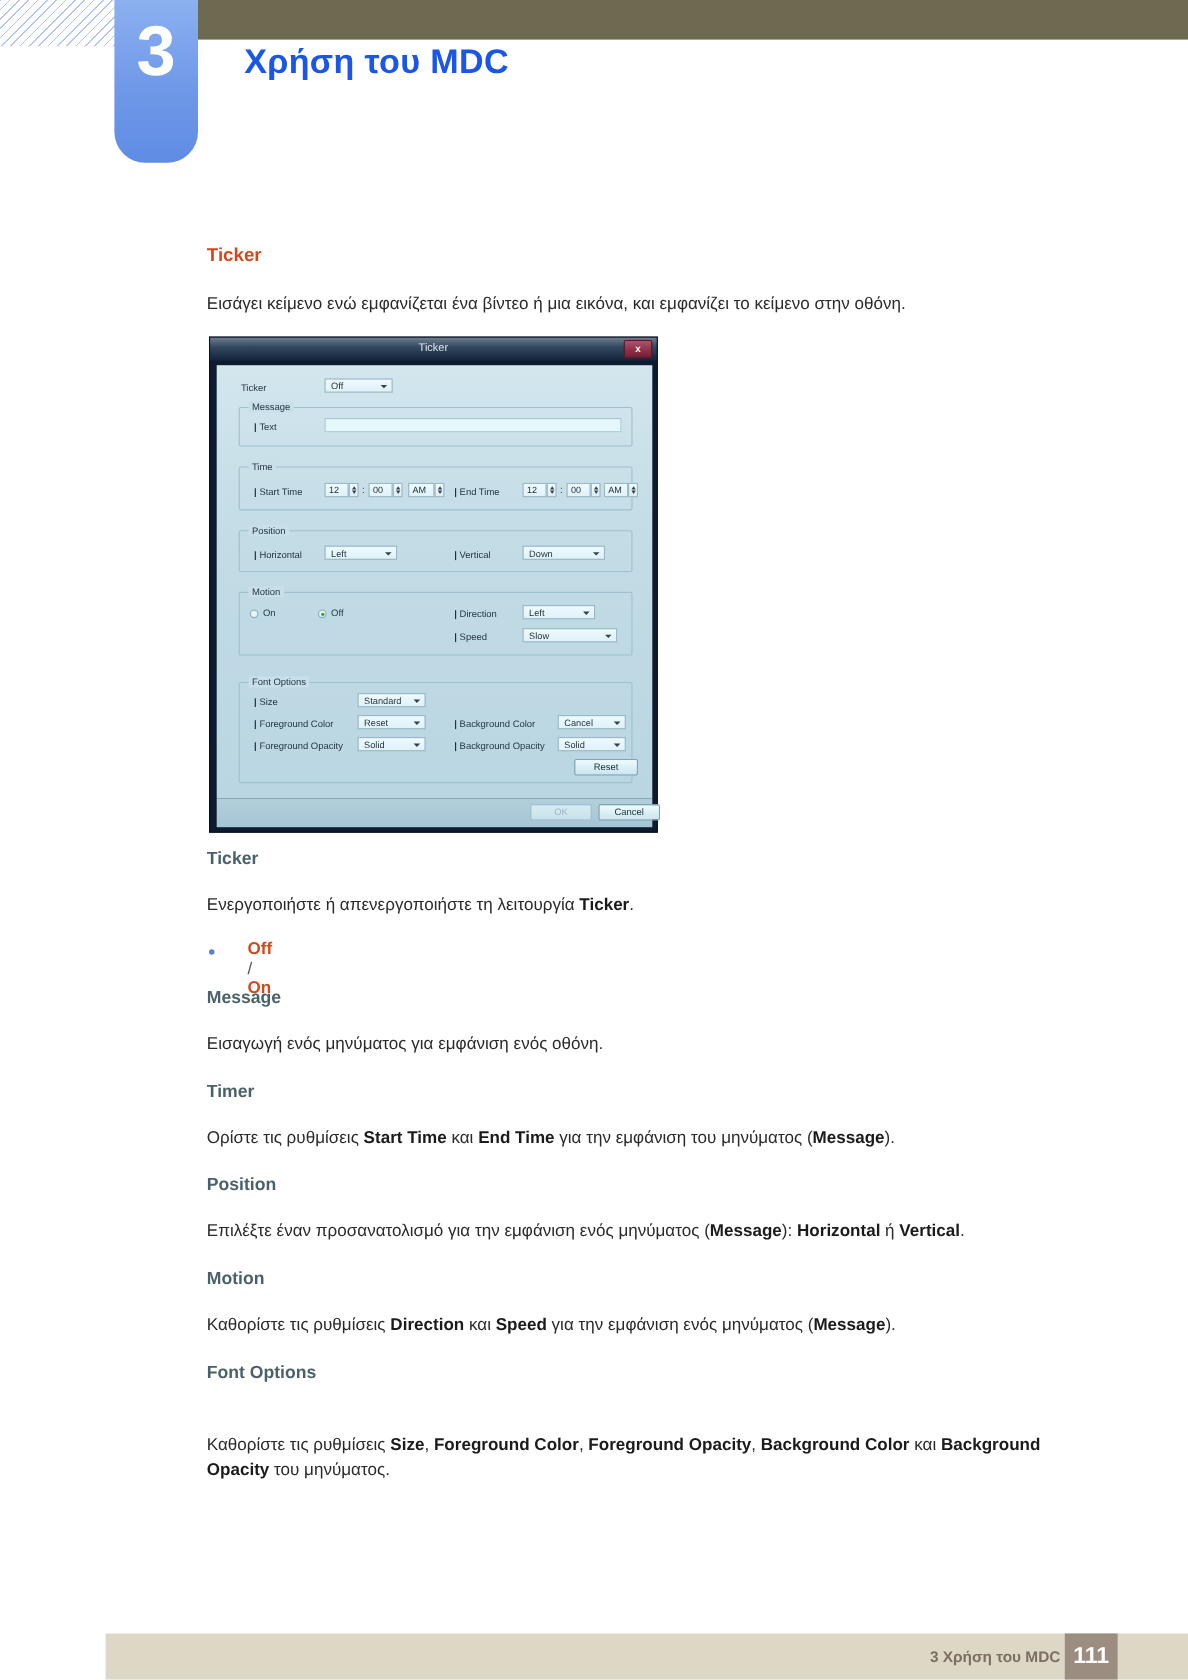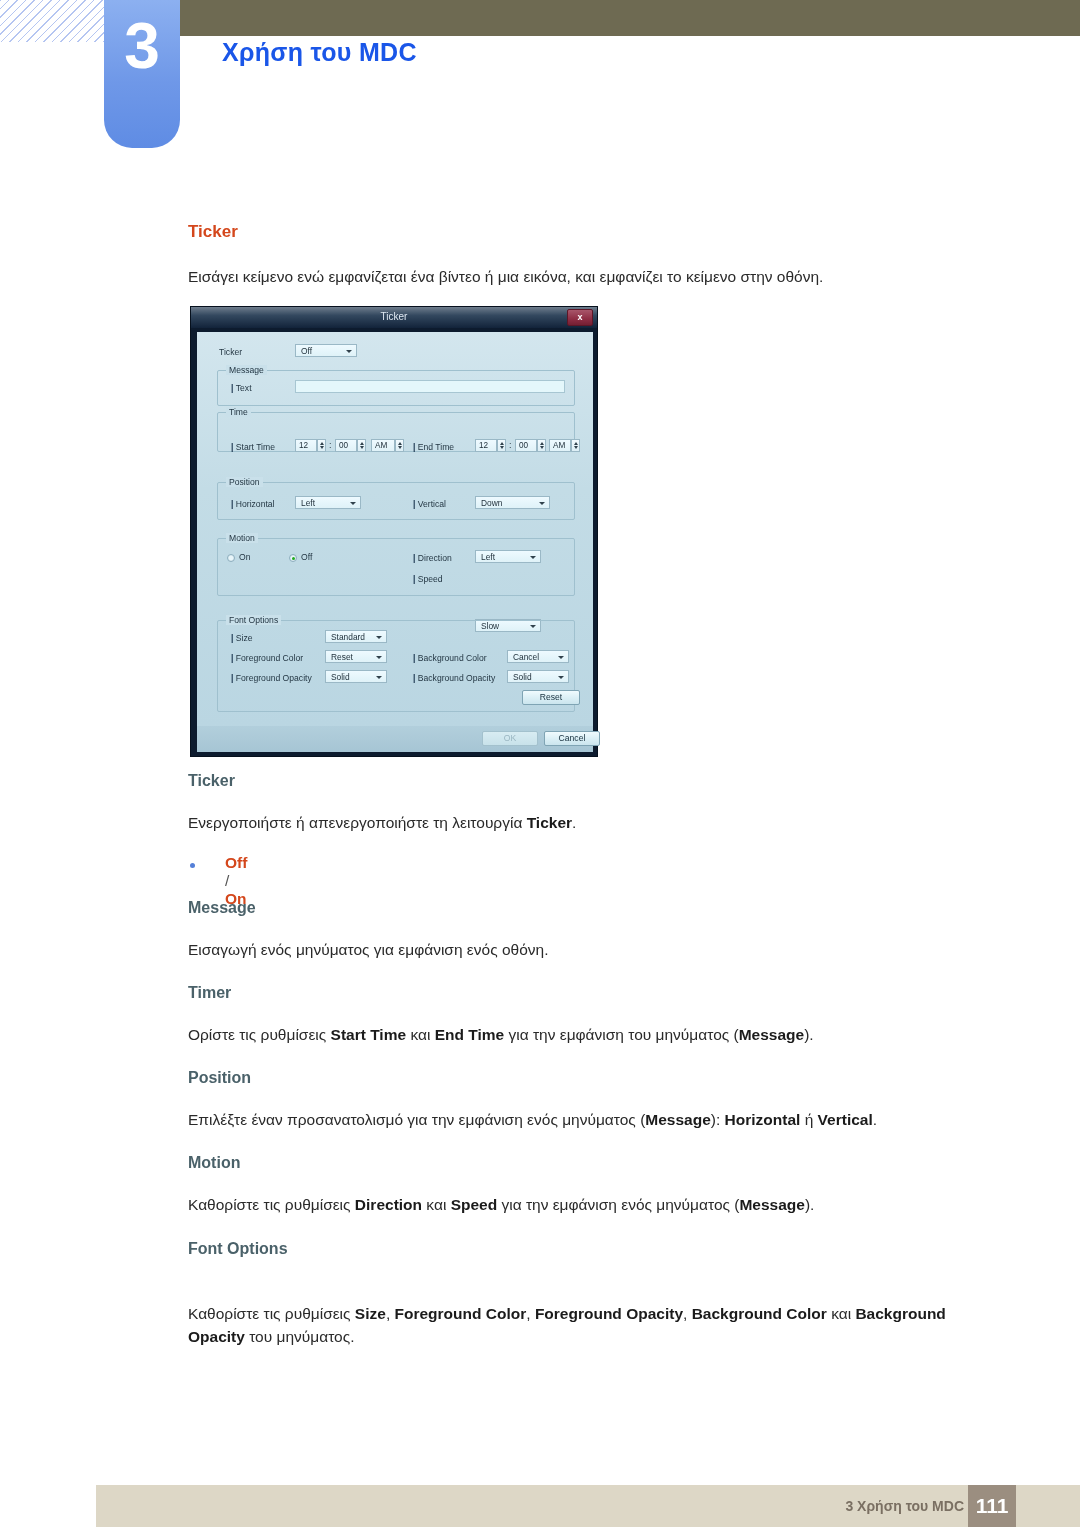--- a/index.html
+++ b/index.html
@@ -25,21 +25,21 @@
     background:linear-gradient(180deg,#8cb0f0 0%,#6f98e8 55%,#5f8ce4 100%);
     border-radius:0 0 28px 28px;
   }
   .chip-num{
     position:absolute;left:0;top:14px;width:76px;text-align:center;
     font-size:64px;font-weight:bold;color:#ffffff;line-height:1;
     font-family:"Liberation Sans",sans-serif;
   }
   .chap-title{
     position:absolute;left:222px;top:38px;
-    font-size:25px;font-weight:bold;color:#1a56e8;
+    font-size:31px;font-weight:bold;color:#1a56e8;
     letter-spacing:.3px;
   }
   .h-red{
     position:absolute;font-size:17px;font-weight:bold;color:#d4471c;
   }
   .h-sub{
     position:absolute;font-size:16px;font-weight:bold;color:#4a6169;
   }
   .para{
     position:absolute;font-size:15.5px;color:#2a2a2a;line-height:1.5;
@@ -203,21 +203,21 @@
       <span class="v">Off</span>
       <span class="arw"></span>
     </div>
 
     <div class="grp" style="left:20px;top:38px;width:358px;height:36px;">
       <span class="grp-cap">Message</span>
     </div>
     <div class="row-lbl tick" style="left:34px;top:51px;">Text</div>
     <div class="txtfield" style="left:98px;top:48px;width:270px;"></div>
 
-    <div class="grp" style="left:20px;top:80px;width:358px;height:40px;">
+    <div class="grp" style="left:20px;top:92px;width:358px;height:40px;">
       <span class="grp-cap">Time</span>
     </div>
     <div class="row-lbl tick" style="left:34px;top:110px;">Start Time</div>
     <div class="spin" style="left:98px;top:107px;">
       <span class="v">12</span>
     </div>
     <div class="spinbtn" style="left:120px;top:107px;">
         <i class="up"></i>
         <i class="dn"></i>
       </div>
@@ -285,21 +285,21 @@
     <div class="radio on" style="left:92px;top:220px;">
       <span class="dot"></span>
       <span class="t">Off</span>
     </div>
     <div class="row-lbl tick" style="left:216px;top:221px;">Direction</div>
     <div class="combo" style="left:278px;top:218px;width:66px;">
       <span class="v">Left</span>
       <span class="arw"></span>
     </div>
     <div class="row-lbl tick" style="left:216px;top:242px;">Speed</div>
-    <div class="combo" style="left:278px;top:239px;width:66px;margin-top:48px;">
+    <div class="combo" style="left:278px;top:239px;width:86px;">
       <span class="v">Slow</span>
       <span class="arw"></span>
     </div>
 
     <div class="grp" style="left:20px;top:288px;width:358px;height:92px;">
       <span class="grp-cap">Font Options</span>
     </div>
     <div class="row-lbl tick" style="left:34px;top:301px;">Size</div>
     <div class="combo" style="left:128px;top:298px;width:62px;">
       <span class="v">Standard</span>

